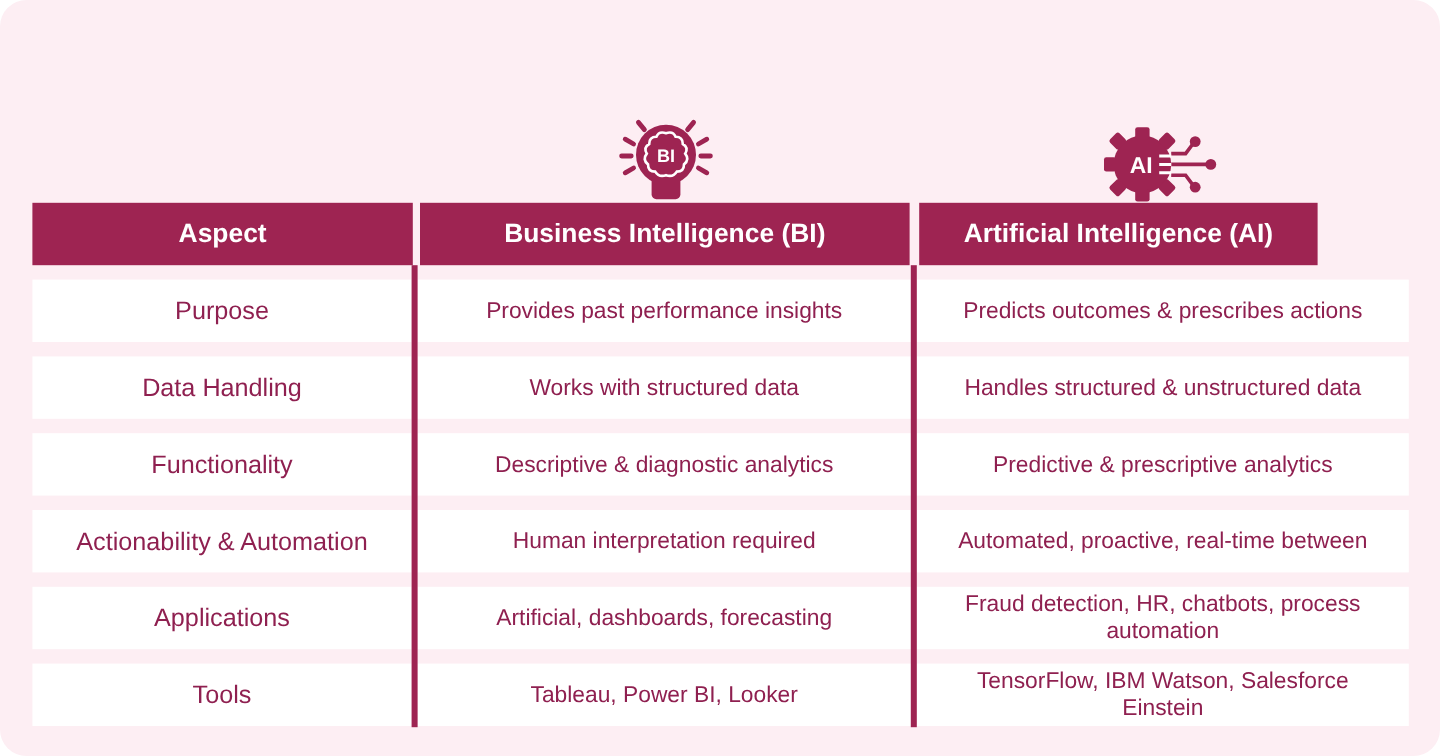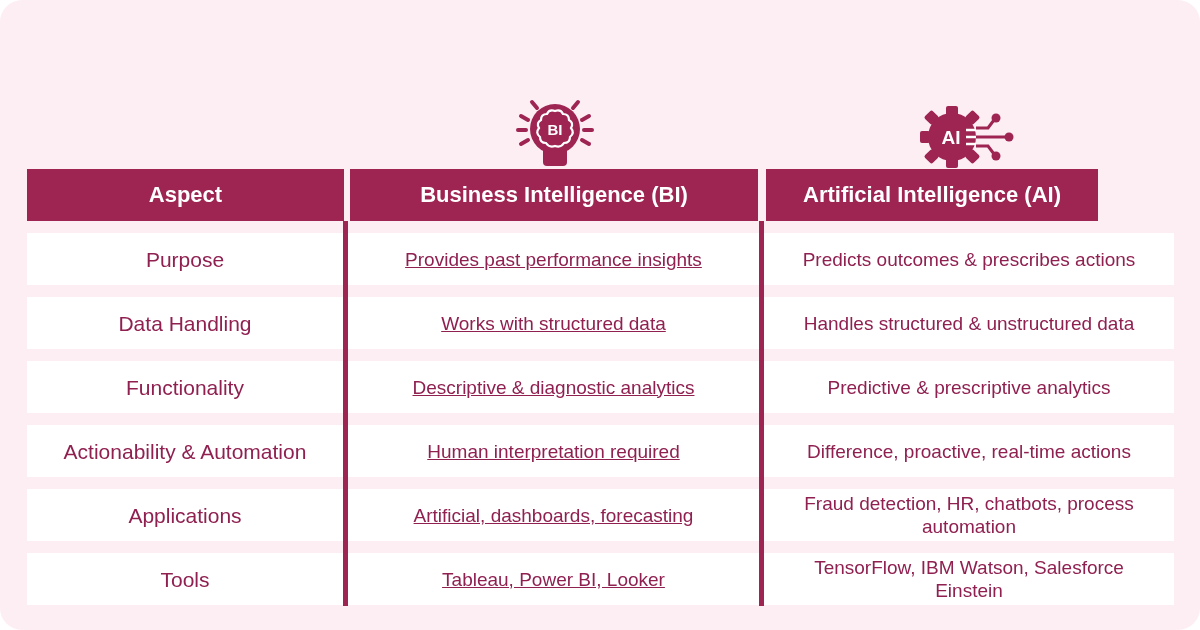--- a/index.html
+++ b/index.html
@@ -46,21 +46,21 @@
   .vbar1 { left: 343px; }
   .vbar2 { left: 759px; }
 
   .cell {
     position: absolute; height: 52px; background: #ffffff;
     display: flex; align-items: center; justify-content: center;
     text-align: center; color: #8f2050; line-height: 23px;
   }
   .cell.k { font-weight: 400; font-size: 21px; left: 27px; width: 316px; }
   .cell.v { font-size: 19px; }
-  .cell.bi { left: 348px; width: 411px; text-decoration: underline; }
+  .cell.bi { left: 348px; width: 411px; }
   .cell.ai { left: 764px; width: 410px; padding: 0 20px; }
 </style>
 </head>
 <body>
 
 <div class="card">
 
 
   <div class="icon icon-bi">
     <svg width="90" height="76" viewBox="0 0 90 76">
@@ -123,21 +123,21 @@
   <div class="cell k" style="top:297px">Data Handling</div>
   <div class="cell v bi" style="top:297px">Works with structured data</div>
   <div class="cell v ai" style="top:297px">Handles structured &amp; unstructured data</div>
 
   <div class="cell k" style="top:361px">Functionality</div>
   <div class="cell v bi" style="top:361px">Descriptive &amp; diagnostic analytics</div>
   <div class="cell v ai" style="top:361px">Predictive &amp; prescriptive analytics</div>
 
   <div class="cell k" style="top:425px">Actionability &amp; Automation</div>
   <div class="cell v bi" style="top:425px">Human interpretation required</div>
-  <div class="cell v ai" style="top:425px">Difference, proactive, real-time actions</div>
+  <div class="cell v ai" style="top:425px">Automated, proactive, real-time between</div>
 
   <div class="cell k" style="top:489px">Applications</div>
   <div class="cell v bi" style="top:489px">Artificial, dashboards, forecasting</div>
   <div class="cell v ai" style="top:489px">Fraud detection, HR, chatbots, process automation</div>
 
   <div class="cell k" style="top:553px">Tools</div>
   <div class="cell v bi" style="top:553px">Tableau, Power BI, Looker</div>
   <div class="cell v ai" style="top:553px">TensorFlow, IBM Watson, Salesforce Einstein</div>
 
   <div class="vbar vbar1"></div>

